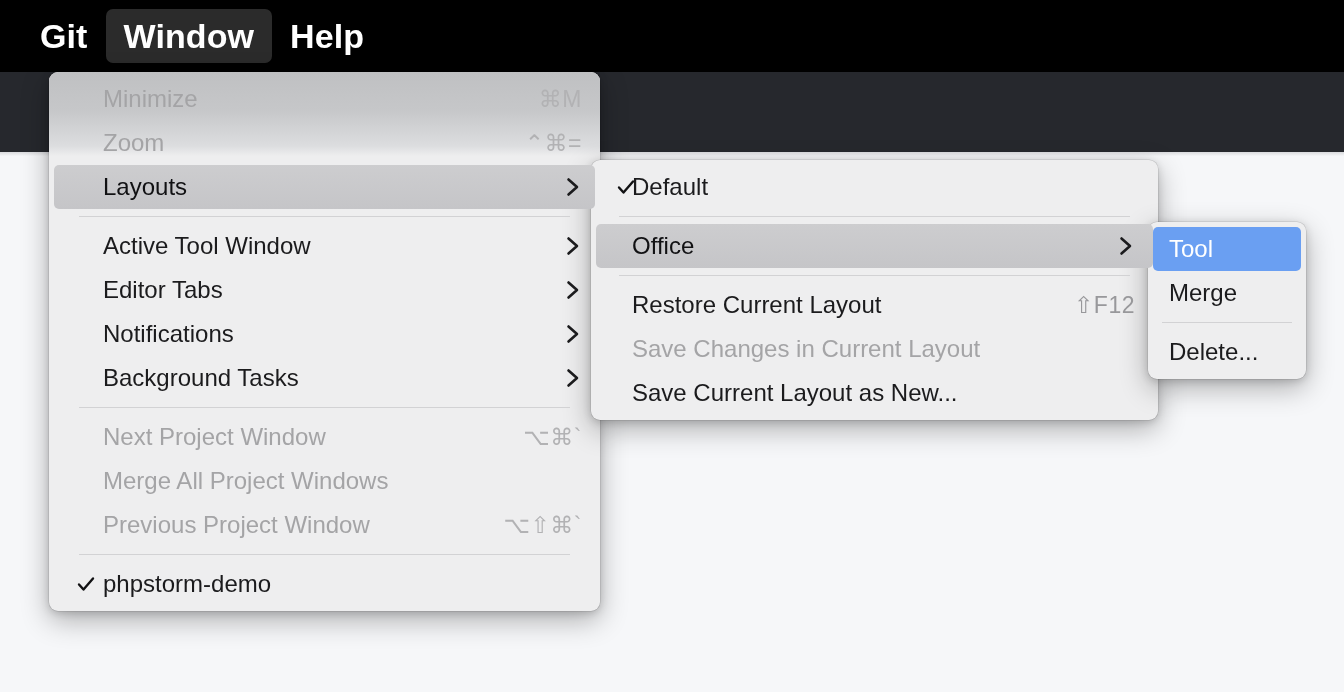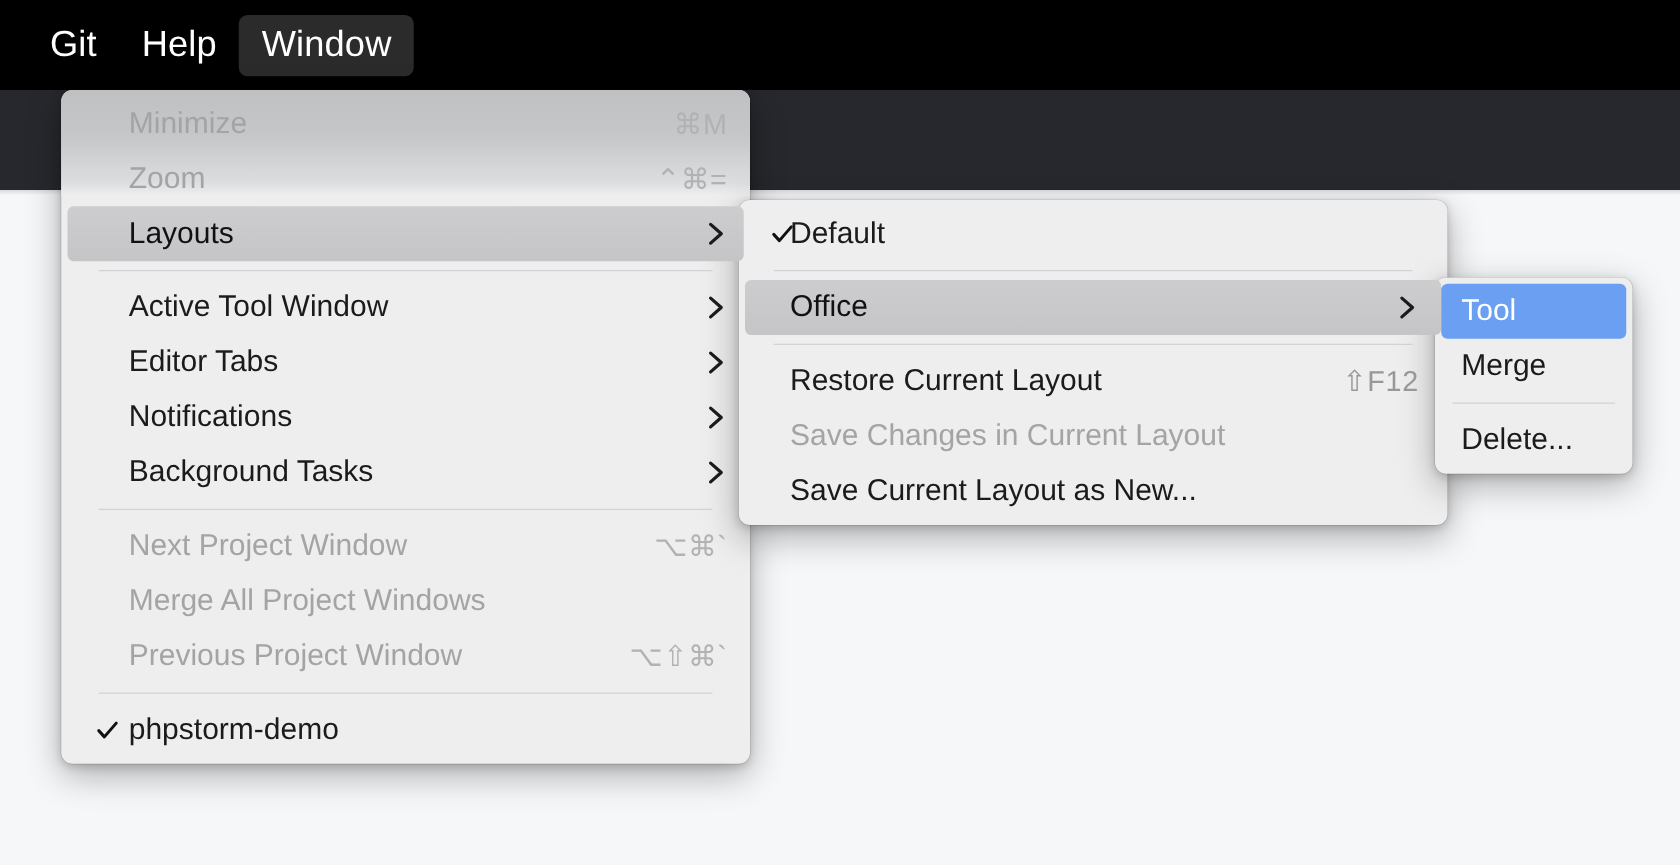--- a/index.html
+++ b/index.html
@@ -26,26 +26,27 @@
     left: 0; top: 0;
     width: 1344px; height: 72px;
     background: #000000;
     display: flex;
     align-items: center;
     padding-left: 22px;
     box-sizing: border-box;
   }
   .menubar-item {
     color: #ffffff;
-    font-size: 29px;
+    font-size: 34px;
     line-height: 1;
     padding: 10px 18px;
     border-radius: 7px;
     white-space: nowrap;
     letter-spacing: 0.1px;
+    font-weight: bold;
   }
   .menubar-item.active {
     background: #2b2b2b;
   }
 
   .toolbar-band {
     position: absolute;
     left: 0; top: 72px;
     width: 1344px; height: 80px;
     background: #26282d;
@@ -185,22 +186,22 @@
 <body>
 
 <div id="screen">
 
   <div class="toolbar-band"></div>
   <div class="toolbar-edge"></div>
   <div class="editor-bg"></div>
 
   <div class="menubar">
     <div class="menubar-item">Git</div>
+    <div class="menubar-item active">Window</div>
     <div class="menubar-item">Help</div>
-    <div class="menubar-item active">Window</div>
   </div>
 
   <div class="menu-panel vibrant" id="panel-window">
     <div class="menu-list">
 
       <div class="menu-item disabled">
         <span class="label">Minimize</span>
         <span class="spacer"></span>
         <span class="shortcut">⌘M</span>
       </div>

